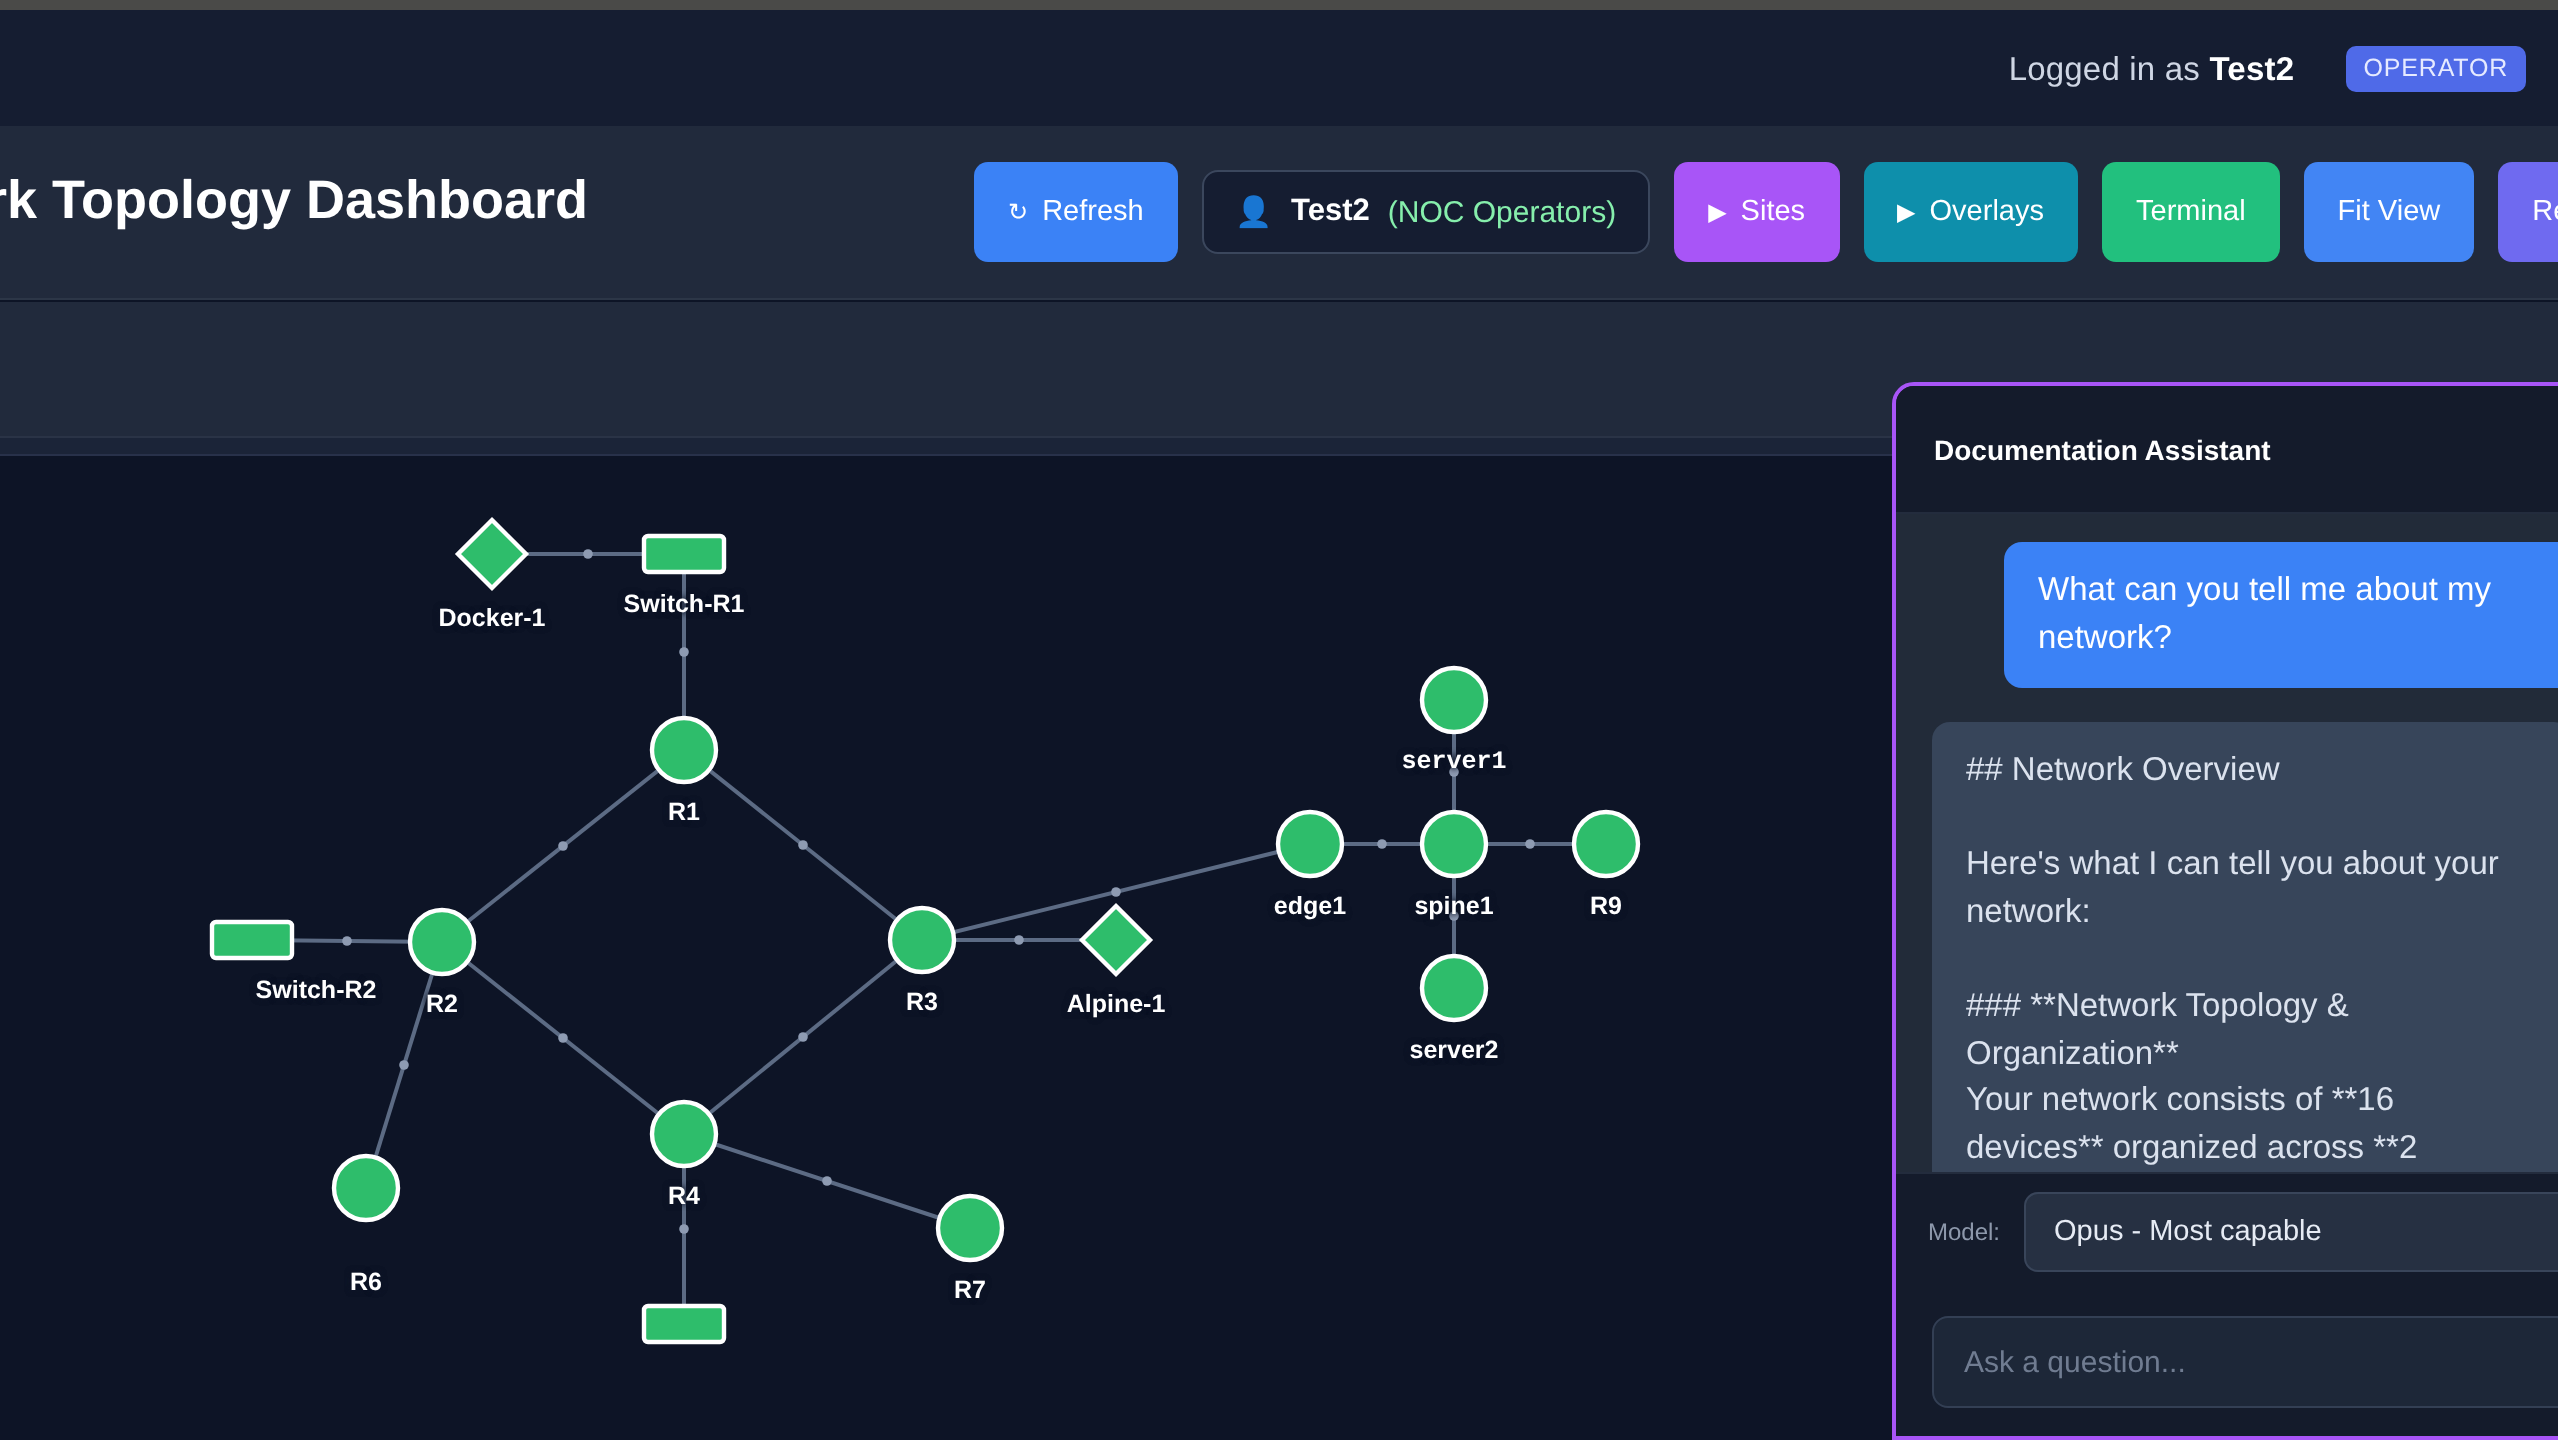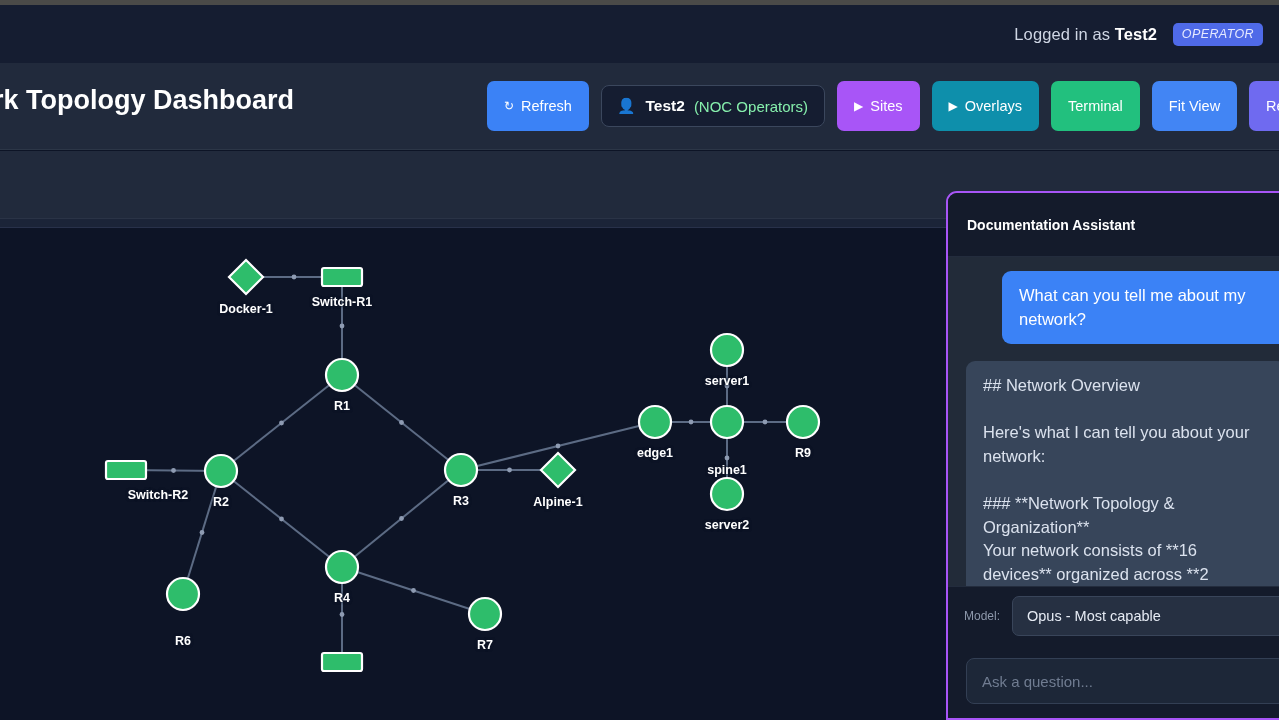--- a/index.html
+++ b/index.html
@@ -23,30 +23,29 @@
     position: absolute; left: 0; top: 5px; width: 1279px; height: 58px;
     background: #151d31;
     display: flex; align-items: center; justify-content: flex-end;
     padding-right: 16px;
   }
   .logged-in {
     font-size: 16.5px; color: #cfd6e4; letter-spacing: .1px;
   }
   .logged-in b { color: #ffffff; font-weight: bold; }
   .role-badge {
-    margin-left: 11px;
+    margin-left: 21px;
     display: inline-block;
     background: #4f6ae8;
     color: #e6eaff;
     font-size: 12.5px;
     letter-spacing: .4px;
     padding: 4px 9px 5px;
     border-radius: 5px;
     vertical-align: 2px;
-    font-style: italic;
   }
 
   
   .header-row {
     position: absolute; left: 0; top: 63px; width: 1279px; height: 87px;
     background: #212a3c;
     border-bottom: 1px solid #2c3647;
     display: flex; align-items: center;
   }
   .page-title {
@@ -292,22 +291,22 @@
         <div class="node-label" style="left: 342px; top: 67px;">Switch-R1</div>
         <div class="node-label" style="left: 342px; top: 171px;">R1</div>
         <div class="node-label" style="left: 126px; top: 260px; margin-left: 32px;">Switch-R2</div>
         <div class="node-label" style="left: 221px; top: 267px;">R2</div>
         <div class="node-label" style="left: 461px; top: 266px;">R3</div>
         <div class="node-label" style="left: 558px; top: 267px;">Alpine-1</div>
         <div class="node-label" style="left: 342px; top: 363px;">R4</div>
         <div class="node-label" style="left: 183px; top: 390px; margin-top: 16px;">R6</div>
         <div class="node-label" style="left: 485px; top: 410px;">R7</div>
         <div class="node-label" style="left: 655px; top: 218px;">edge1</div>
-        <div class="node-label" style="left: 727px; top: 235px; text-align: right;">spine1</div>
-        <div class="node-label" style="left: 727px; top: 146px;">server1</div>
+        <div class="node-label" style="left: 727px; top: 218px; text-align: right;">spine1</div>
+        <div class="node-label" style="left: 727px; top: 146px; font-family: Liberation Mono, monospace;">server1</div>
         <div class="node-label" style="left: 727px; top: 290px;">server2</div>
         <div class="node-label" style="left: 803px; top: 218px;">R9</div>
       </div>
   </div>
 
   <div class="chat-panel">
     <div class="chat-header">
       <h2>Documentation Assistant</h2>
     </div>
     <div class="chat-body" id="chat-body">

